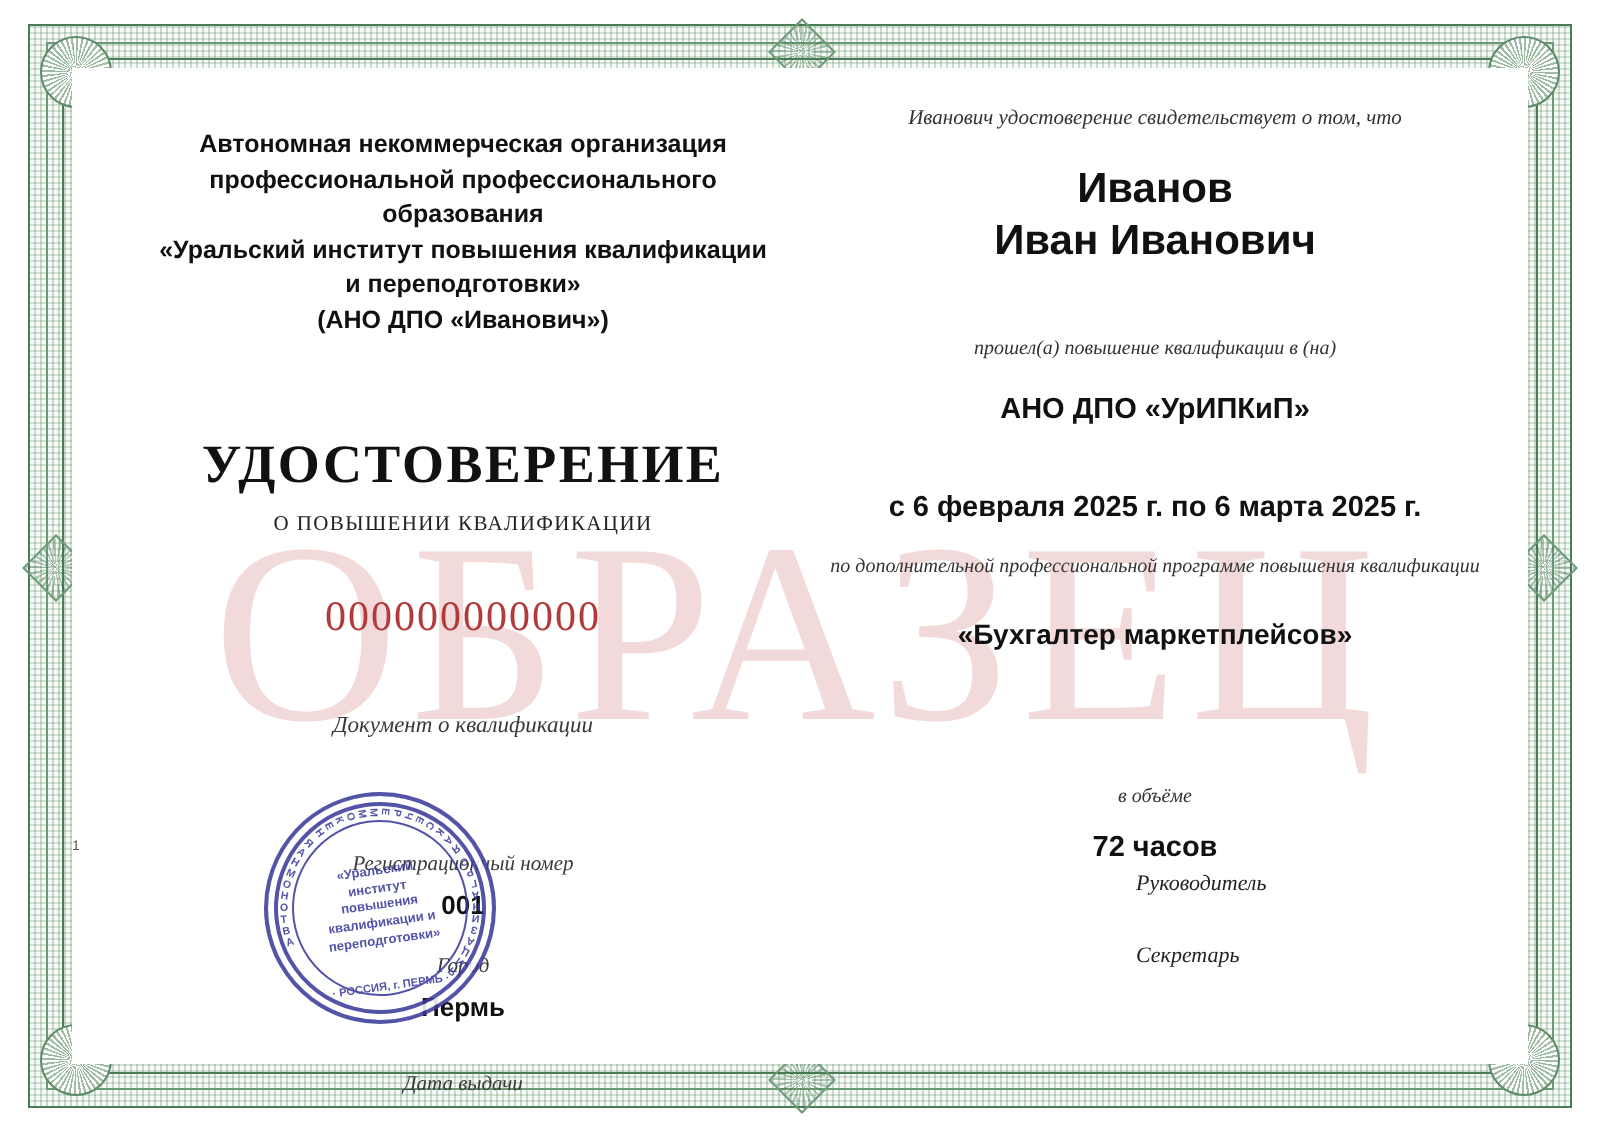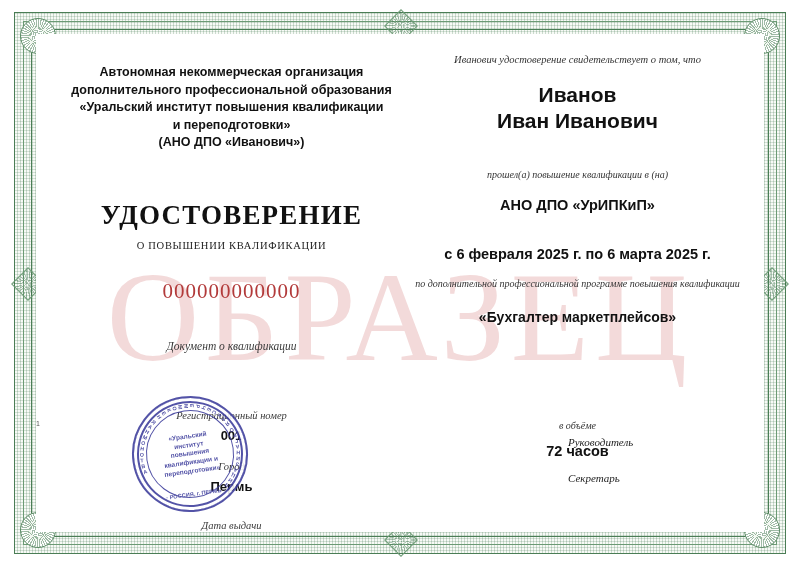--- a/index.html
+++ b/index.html
@@ -200,21 +200,21 @@
   .r-value {
     font-size: 14.5px;
     font-weight: 700;
     color: #111;
   }
   .gap-1 { margin-top: 34px; }
   .gap-2 { margin-top: 17px; }
   .gap-3 { margin-top: 33px; }
   .gap-4 { margin-top: 16px; }
   .gap-6 { margin-top: 20px; }
-  .gap-7 { margin-top: 95px; }
+  .gap-7 { margin-top: 68px; }
   .gap-8 { margin-top: 12px; }
 
   .prog-title {
     font-size: 14px;
     font-weight: 700;
     color: #111;
   }
 
   
   .sig-block {
@@ -309,21 +309,21 @@
     <div class="inner-white"></div>
 
     <div class="watermark">ОБРАЗЕЦ</div>
 
     <div class="content">
 
       <div class="col-left">
 
         <div class="org-name">
           <div>Автономная некоммерческая организация</div>
-          <div>дополнительного профессиональной образования</div>
+          <div>профессиональной профессионального образования</div>
           <div>«Уральский институт повышения квалификации</div>
           <div>и переподготовки»</div>
           <div>(АНО ДПО «Иванович»)</div>
         </div>
 
         <div class="doc-title">УДОСТОВЕРЕНИЕ</div>
         <div class="doc-subtitle">О ПОВЫШЕНИИ КВАЛИФИКАЦИИ</div>
         <div class="doc-number">000000000000</div>
         <div class="doc-kind">Документ о квалификации</div>
 

